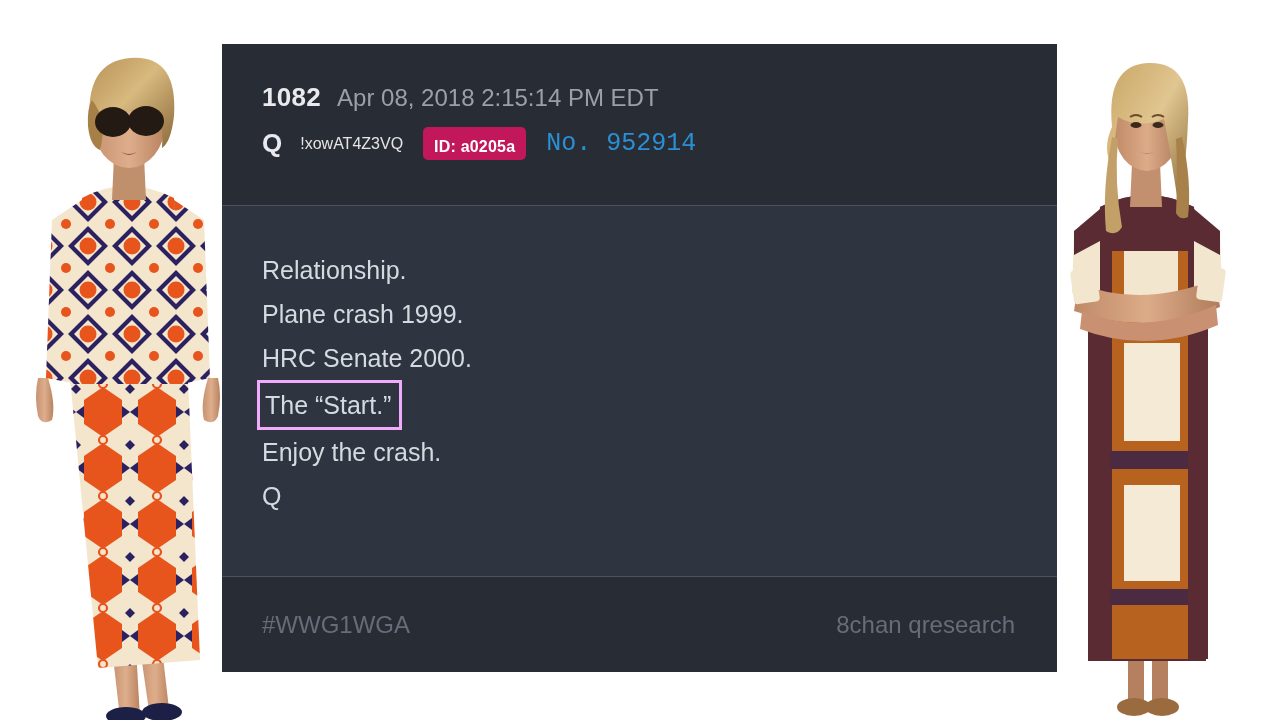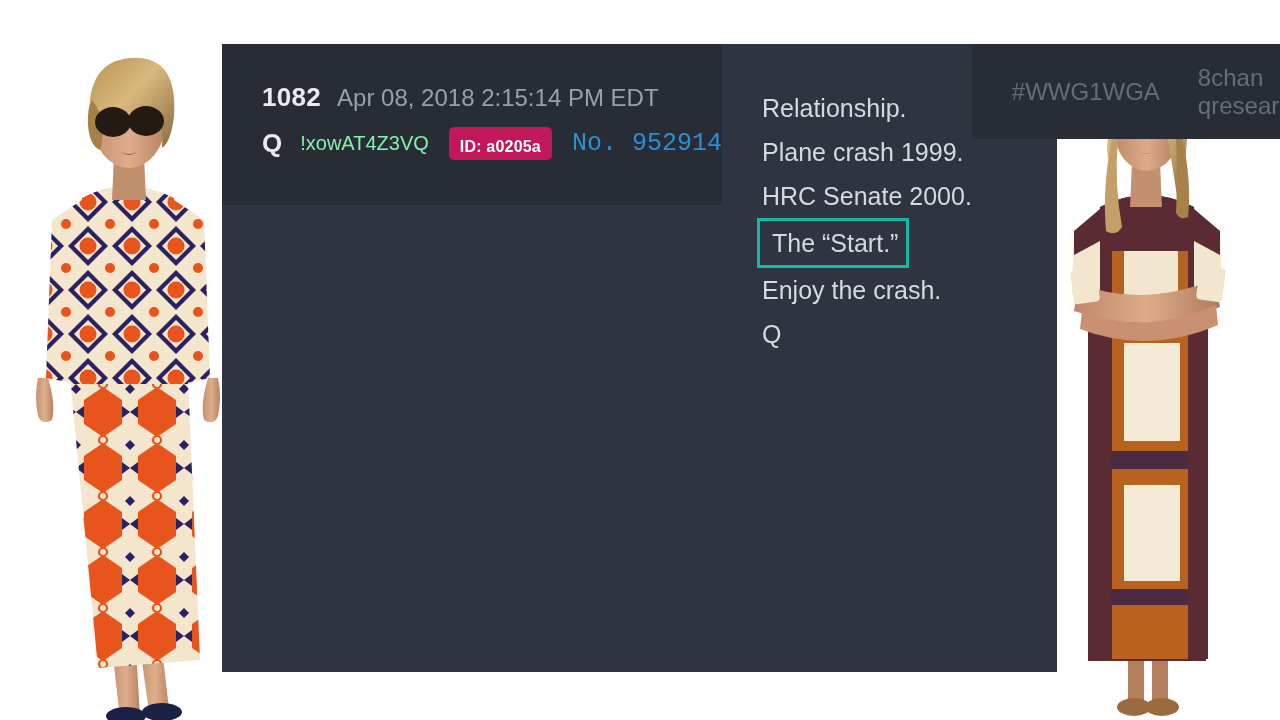--- a/index.html
+++ b/index.html
@@ -36,21 +36,21 @@
   
   #post-card {
     position: absolute;
     left: 222px;
     top: 44px;
     width: 835px;
     height: 628px;
     background: #2e3540;
     box-shadow: 0 0 0 0 rgba(0,0,0,0);
     display: flex;
-    flex-direction: row;
+    flex-direction: column;
   }
 
   .card-header {
     background: #282c35;
     padding: 38px 0 16px 40px;
     height: 161px;
     box-sizing: border-box;
   }
 
   .hdr-line {
@@ -71,22 +71,22 @@
     color: #9aa0aa;
     margin-left: 16px;
     font-weight: 400;
   }
   .q-mark {
     font-size: 26px;
     font-weight: bold;
     color: #e8eaed;
   }
   .tripcode {
-    font-size: 20px;
-    color: #86efac;
+    font-size: 16px;
+    color: #e5e5e5;
     margin-left: 18px;
     font-weight: 400;
   }
   .id-badge {
     margin-left: 20px;
     background: #c2185b;
     color: #ffffff;
     font-size: 16px;
     font-weight: bold;
     padding: 12px 11px 5px 11px;
@@ -118,22 +118,22 @@
   .body-line {
     font-size: 25px;
     color: #d6dae0;
     line-height: 44px;
     height: 44px;
     white-space: pre;
     display: block;
     width: max-content;
   }
   .body-line.highlighted {
-    border: 3px solid #14b8a6;
-    padding: 0 8px 0 12px;
+    border: 3px solid #f0abfc;
+    padding: 0 8px 0 5px;
     margin-left: -5px;
     height: 44px;
     box-sizing: content-box;
     line-height: 44px;
   }
 
   .card-footer {
     background: #282c35;
     height: 95px;
     box-sizing: border-box;

